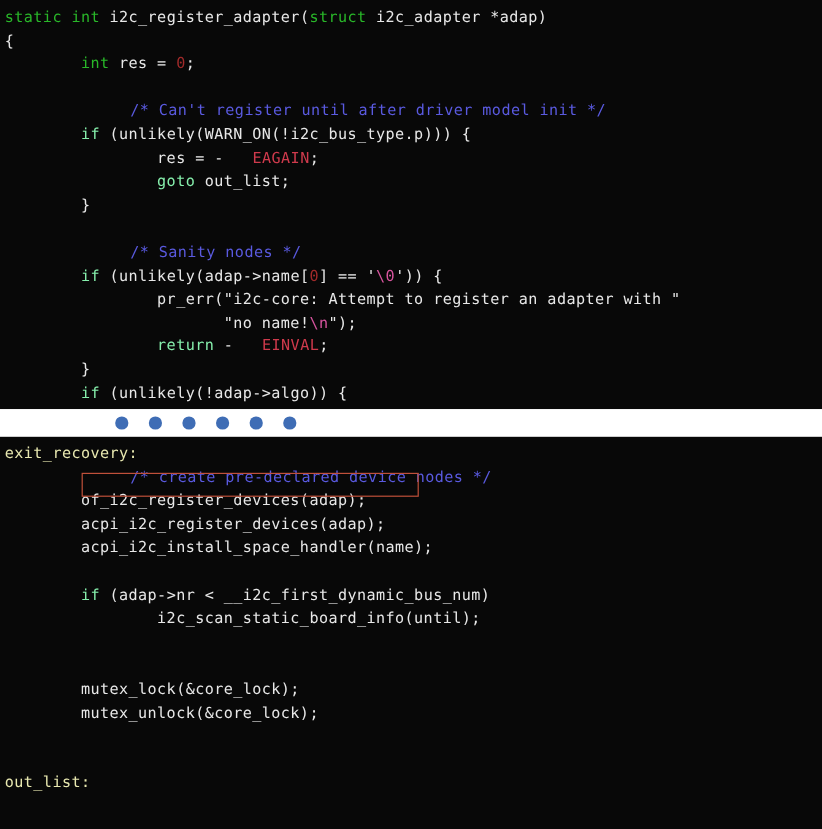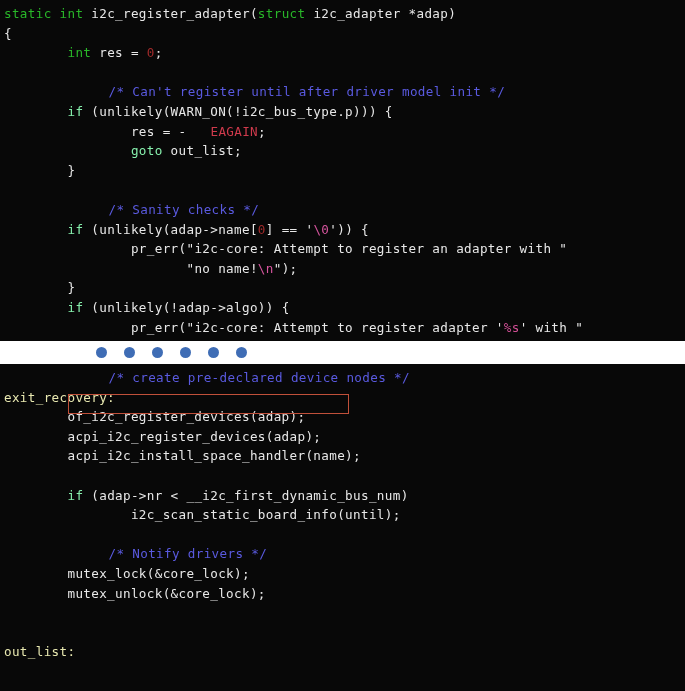--- a/index.html
+++ b/index.html
@@ -115,28 +115,29 @@
       <div class="line"><span class="id">        </span><span class="ctl">if</span><span class="id"> (unlikely(WARN_ON(!i2c_bus_type.p))) {</span></div>
 
       <div class="line"><span class="id">                res = -</span><span class="err">EAGAIN</span><span class="id">;</span></div>
 
       <div class="line"><span class="id">                </span><span class="ctl">goto</span><span class="id"> out_list;</span></div>
 
       <div class="line"><span class="id">        }</span></div>
 
       <div class="line">&nbsp;</div>
 
-      <div class="line"><span class="id">        </span><span class="cmt">/* Sanity checks */</span></div>
+      <div class="line"><span class="id">        </span><span class="cmt">/* Sanity nodes */</span></div>
 
       <div class="line"><span class="id">        </span><span class="ctl">if</span><span class="id"> (unlikely(adap-&gt;name[</span><span class="num">0</span><span class="id">] == </span><span class="str">'</span><span class="esc">\0</span><span class="str">'</span><span class="id">)) {</span></div>
 
       <div class="line"><span class="id">                pr_err(</span><span class="str">"i2c-core: Attempt to register an adapter with "</span></div>
 
       <div class="line"><span class="id">                       </span><span class="str">"no name!</span><span class="esc">\n</span><span class="str">"</span><span class="id">);</span></div>
 
+      <div class="line"><span class="id">                </span><span class="ctl">return</span><span class="id"> -</span><span class="err">EINVAL</span><span class="id">;</span></div>
 
       <div class="line"><span class="id">        }</span></div>
 
       <div class="line"><span class="id">        </span><span class="ctl">if</span><span class="id"> (unlikely(!adap-&gt;algo)) {</span></div>
 
       <div class="line"><span class="id">                pr_err(</span><span class="str">"i2c-core: Attempt to register adapter '</span><span class="pct">%s</span><span class="str">' with "</span></div>
 
     </div>
   </div>
 
@@ -147,39 +148,39 @@
       <span class="dot" style="background: rgb(63, 109, 181);"></span>
       <span class="dot" style="background: rgb(63, 109, 181);"></span>
       <span class="dot" style="background: rgb(63, 109, 181);"></span>
       <span class="dot" style="background: rgb(63, 109, 181);"></span>
     </div>
   </div>
 
   <div class="code-panel" id="panel-bottom" style="background: rgb(8, 8, 8);">
     <div class="code-lines">
 
+      <div class="line"><span class="lbl">exit_recovery:</span></div>
+
       <div class="line"><span class="id">        </span><span class="cmt">/* create pre-declared device nodes */</span></div>
-
-      <div class="line"><span class="lbl">exit_recovery:</span></div>
 
       <div class="line"><span class="id">        of_i2c_register_devices(adap);</span></div>
 
       <div class="line"><span class="id">        acpi_i2c_register_devices(adap);</span></div>
 
       <div class="line"><span class="id">        acpi_i2c_install_space_handler(name);</span></div>
 
       <div class="line">&nbsp;</div>
 
       <div class="line"><span class="id">        </span><span class="ctl">if</span><span class="id"> (adap-&gt;nr &lt; __i2c_first_dynamic_bus_num)</span></div>
 
       <div class="line"><span class="id">                i2c_scan_static_board_info(until);</span></div>
 
       <div class="line">&nbsp;</div>
 
-      <div class="line"><span class="id">        </span><span class="cmt">/* Notify drivers */</span></div>
+      <div class="line"><span class="id">        </span></div>
 
       <div class="line"><span class="id">        mutex_lock(&amp;core_lock);</span></div>
 
 
       <div class="line"><span class="id">        mutex_unlock(&amp;core_lock);</span></div>
 
       <div class="line">&nbsp;</div>
 
 
       <div class="line">&nbsp;</div>

